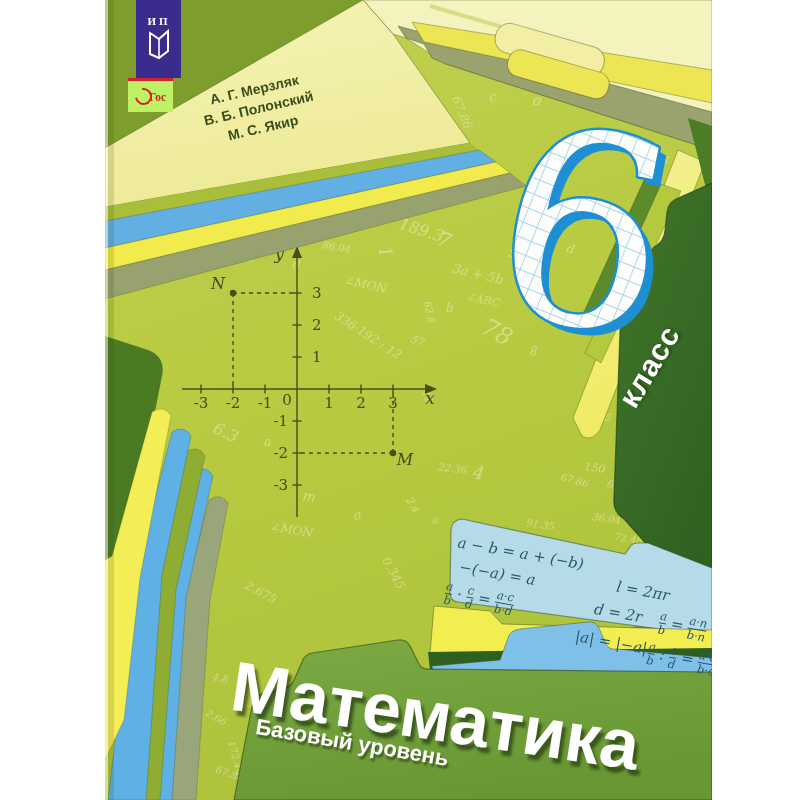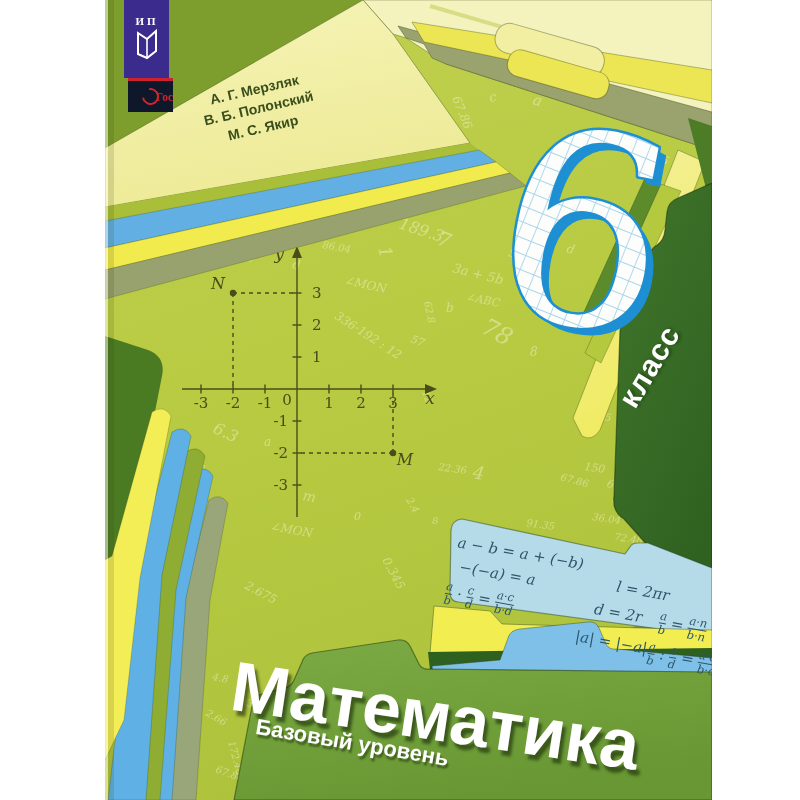--- a/index.html
+++ b/index.html
@@ -1,24 +1,24 @@
 <!DOCTYPE html>
 <html><head>
 <meta charset="utf-8">
 <style>
   html,body{margin:0;padding:0;background:#ffffff;}
   .stage{position:relative;width:800px;height:800px;background:#ffffff;overflow:hidden;
          font-family:"Liberation Sans",sans-serif;}
   #art{position:absolute;left:0;top:0;}
   .cover-clip{position:absolute;left:0;top:0;width:712px;height:800px;overflow:hidden;}
 
-  .banner{position:absolute;left:124px;top:0;width:45px;height:78px;background:#3a2b8d;
+  .banner{position:absolute;left:136px;top:0;width:45px;height:78px;background:#3a2b8d;
           display:flex;flex-direction:column;align-items:center;justify-content:center;}
-  .fgos{position:absolute;left:128px;top:78px;width:45px;height:31px;background:#0f172a;
-        border-top:3px solid #cf2030;display:flex;align-items:center;justify-content:flex-end;}
+  .fgos{position:absolute;left:128px;top:78px;width:45px;height:31px;background:#bef264;
+        border-top:3px solid #cf2030;display:flex;align-items:center;justify-content:center;}
   .fgos .ring{width:13px;height:13px;border:2.5px solid #d3232a;border-radius:50%;
               border-left-color:transparent;transform:rotate(35deg);margin-right:-3px;flex:none;}
   .fgos .gos{color:#d3232a;font-weight:bold;font-size:11.5px;font-family:"Liberation Serif",serif;}
 
   .authors{position:absolute;left:186px;top:96px;width:136px;transform:rotate(-13deg);
            transform-origin:0 0;color:#3a4e1c;font-weight:bold;font-size:14px;line-height:1.38;
            text-align:center;}
   .authors div{white-space:nowrap;}
 
   .title{position:absolute;left:238px;top:646px;transform:rotate(8.5deg);transform-origin:0 0;

